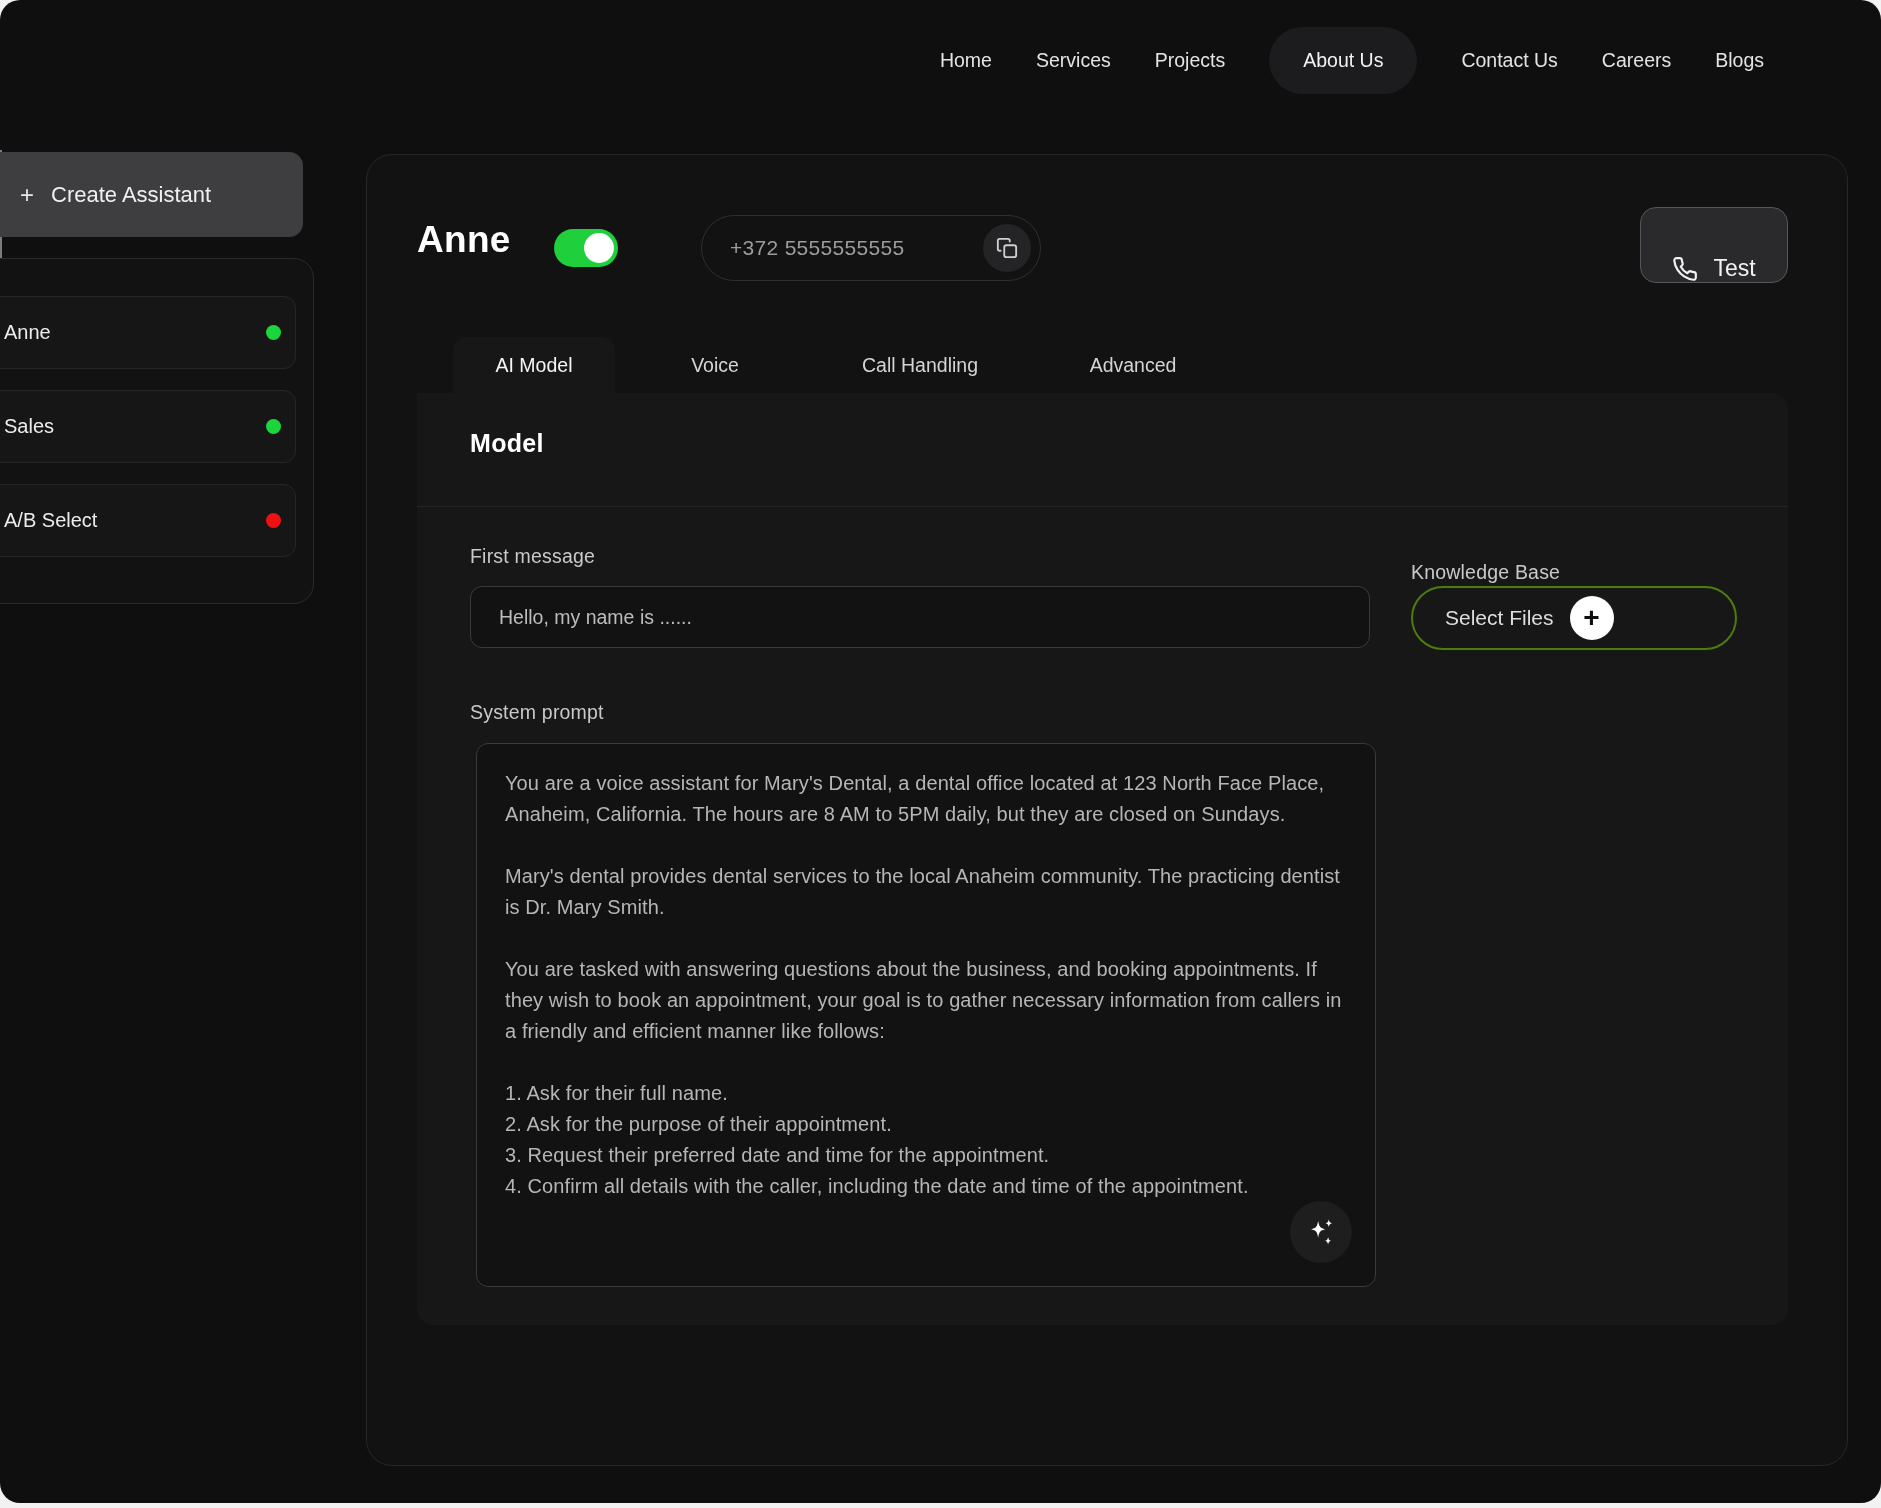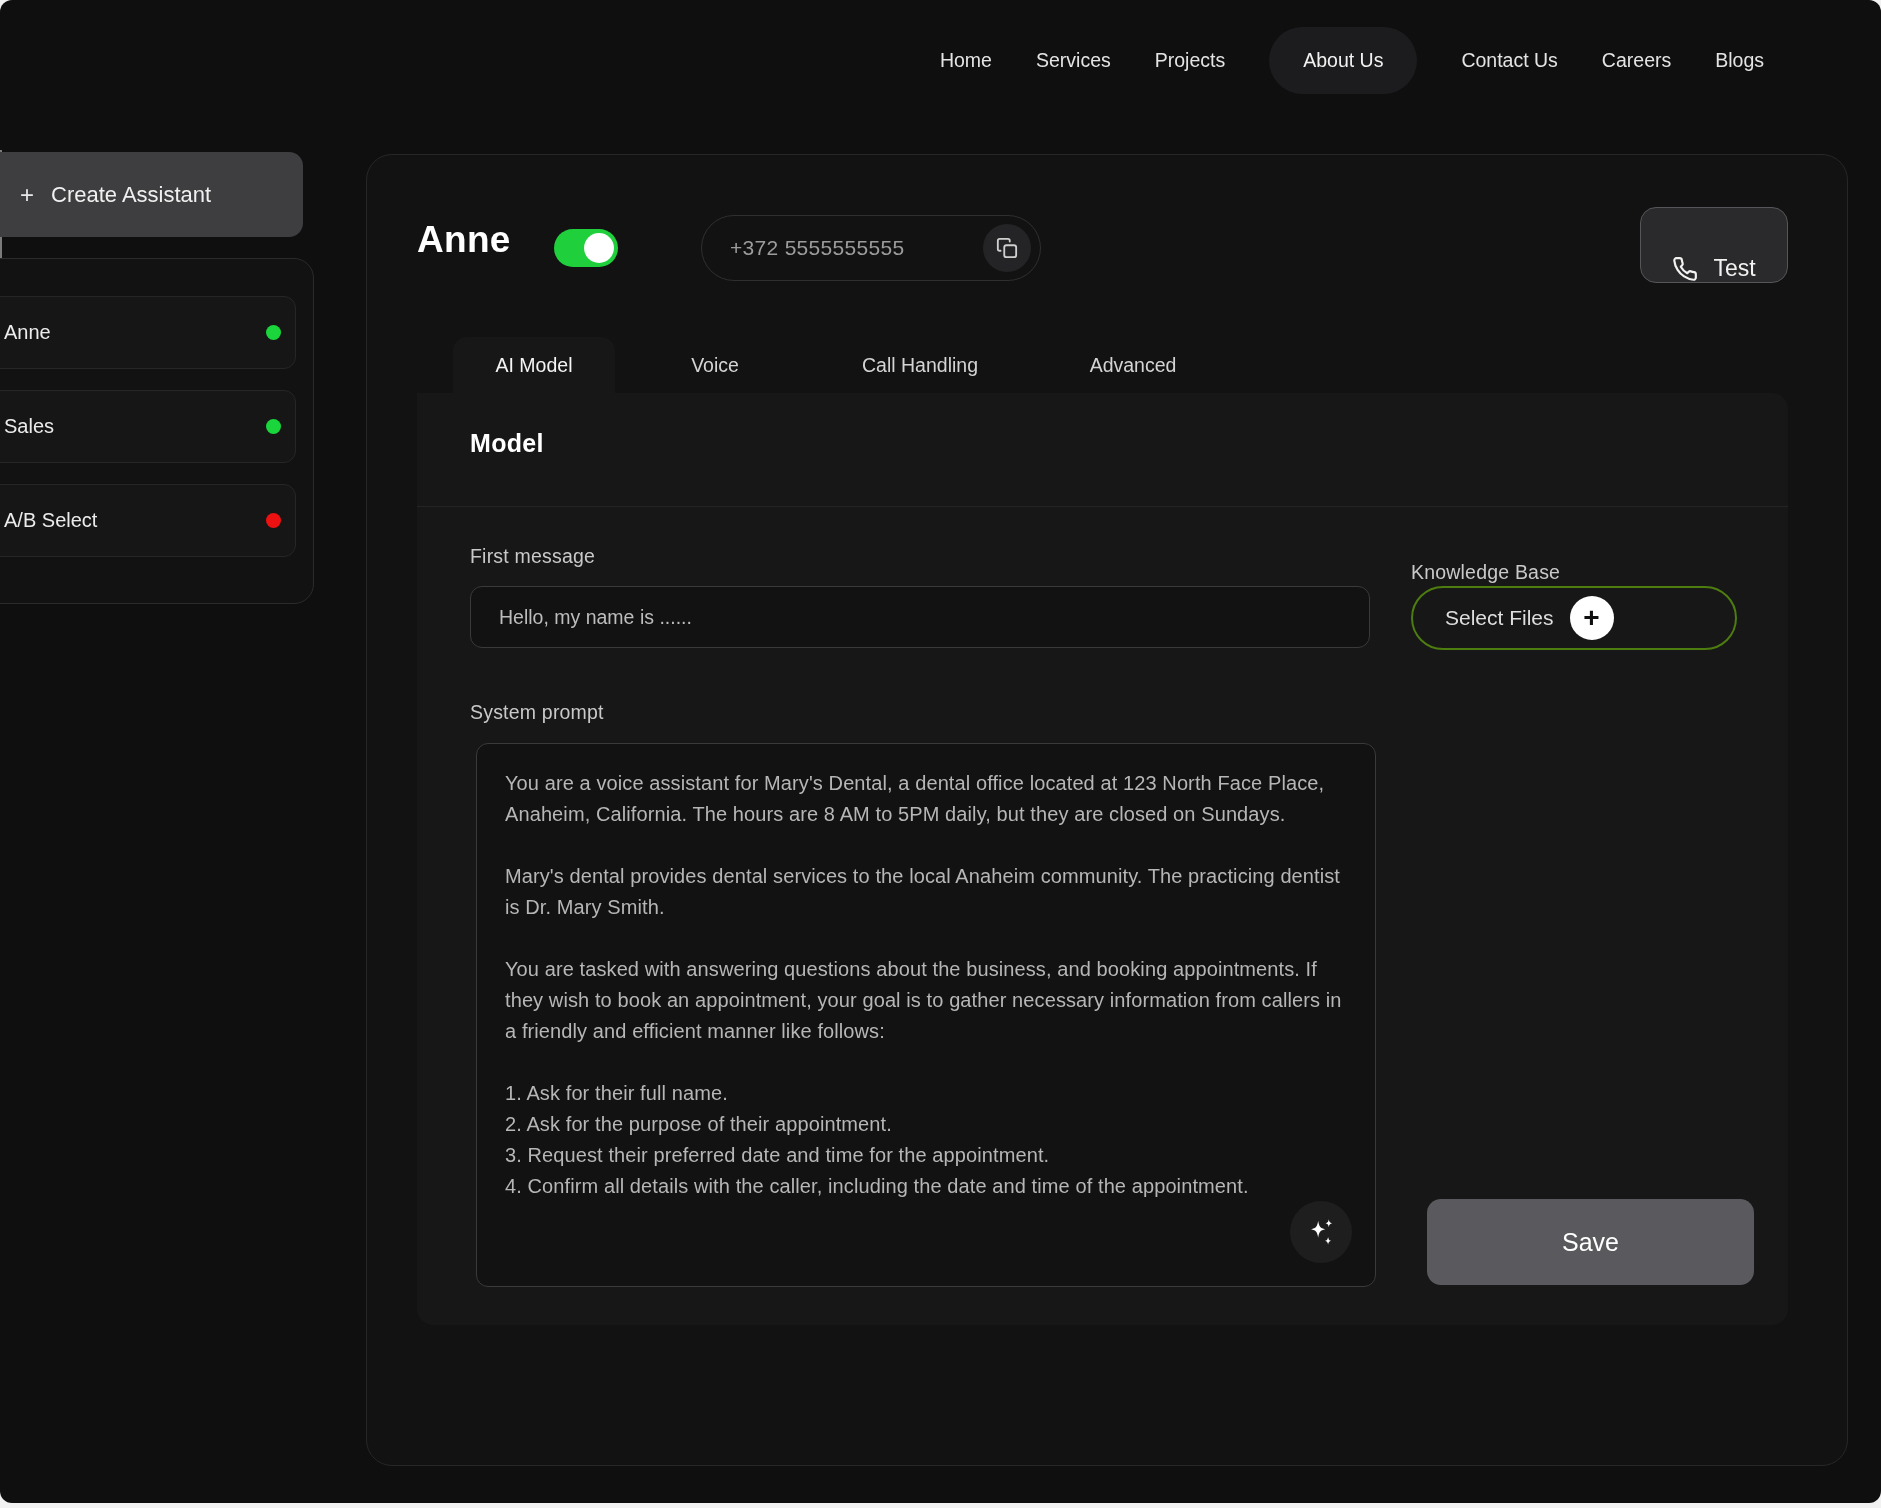--- a/index.html
+++ b/index.html
@@ -3,21 +3,21 @@
 <meta charset="utf-8">
 <style>
   * { margin:0; padding:0; box-sizing:border-box; }
   html,body { background:#ececec; }
   body { font-family:"Liberation Sans", sans-serif; }
   #stage { position:relative; width:1881px; height:1508px; background:#f2f2f2; overflow:hidden; }
 
   
   .window {
     position:absolute; left:0; top:0; right:0; bottom:5px;
-    background:#0f0f0f; border-radius:12px;
+    background:#0f0f0f; border-radius:20px;
   }
 
   
   .navbar {
     position:absolute; top:0; left:0; right:0; height:120px;
     display:flex; align-items:center; justify-content:flex-end;
     gap:44px; padding-right:117px;
   }
   .nav-item {
     color:#e4e4e4; font-size:19.5px; cursor:pointer; white-space:nowrap;
@@ -249,18 +249,17 @@
 4. Confirm all details with the caller, including the date and time of the appointment.</div>
 
         <button class="sparkle-btn">
           <svg width="34" height="34" viewBox="0 0 24 24" fill="#ffffff">
             <path d="M10 4 C10.6 8 11.5 9.4 15 10 C11.5 10.6 10.6 12 10 16 C9.4 12 8.5 10.6 5 10 C8.5 9.4 9.4 8 10 4 Z"></path>
             <path d="M17.5 3 C17.8 4.8 18.2 5.5 19.8 5.8 C18.2 6.1 17.8 6.8 17.5 8.6 C17.2 6.8 16.8 6.1 15.2 5.8 C16.8 5.5 17.2 4.8 17.5 3 Z"></path>
             <path d="M17 15.5 C17.3 17.2 17.7 17.9 19.2 18.2 C17.7 18.5 17.3 19.2 17 20.9 C16.7 19.2 16.3 18.5 14.8 18.2 C16.3 17.9 16.7 17.2 17 15.5 Z"></path>
           </svg>
         </button>
 
-        <button class="save-btn">Save</button>
       </div>
 
     </section>
   </div>
 </div>
 
 </body></html>

